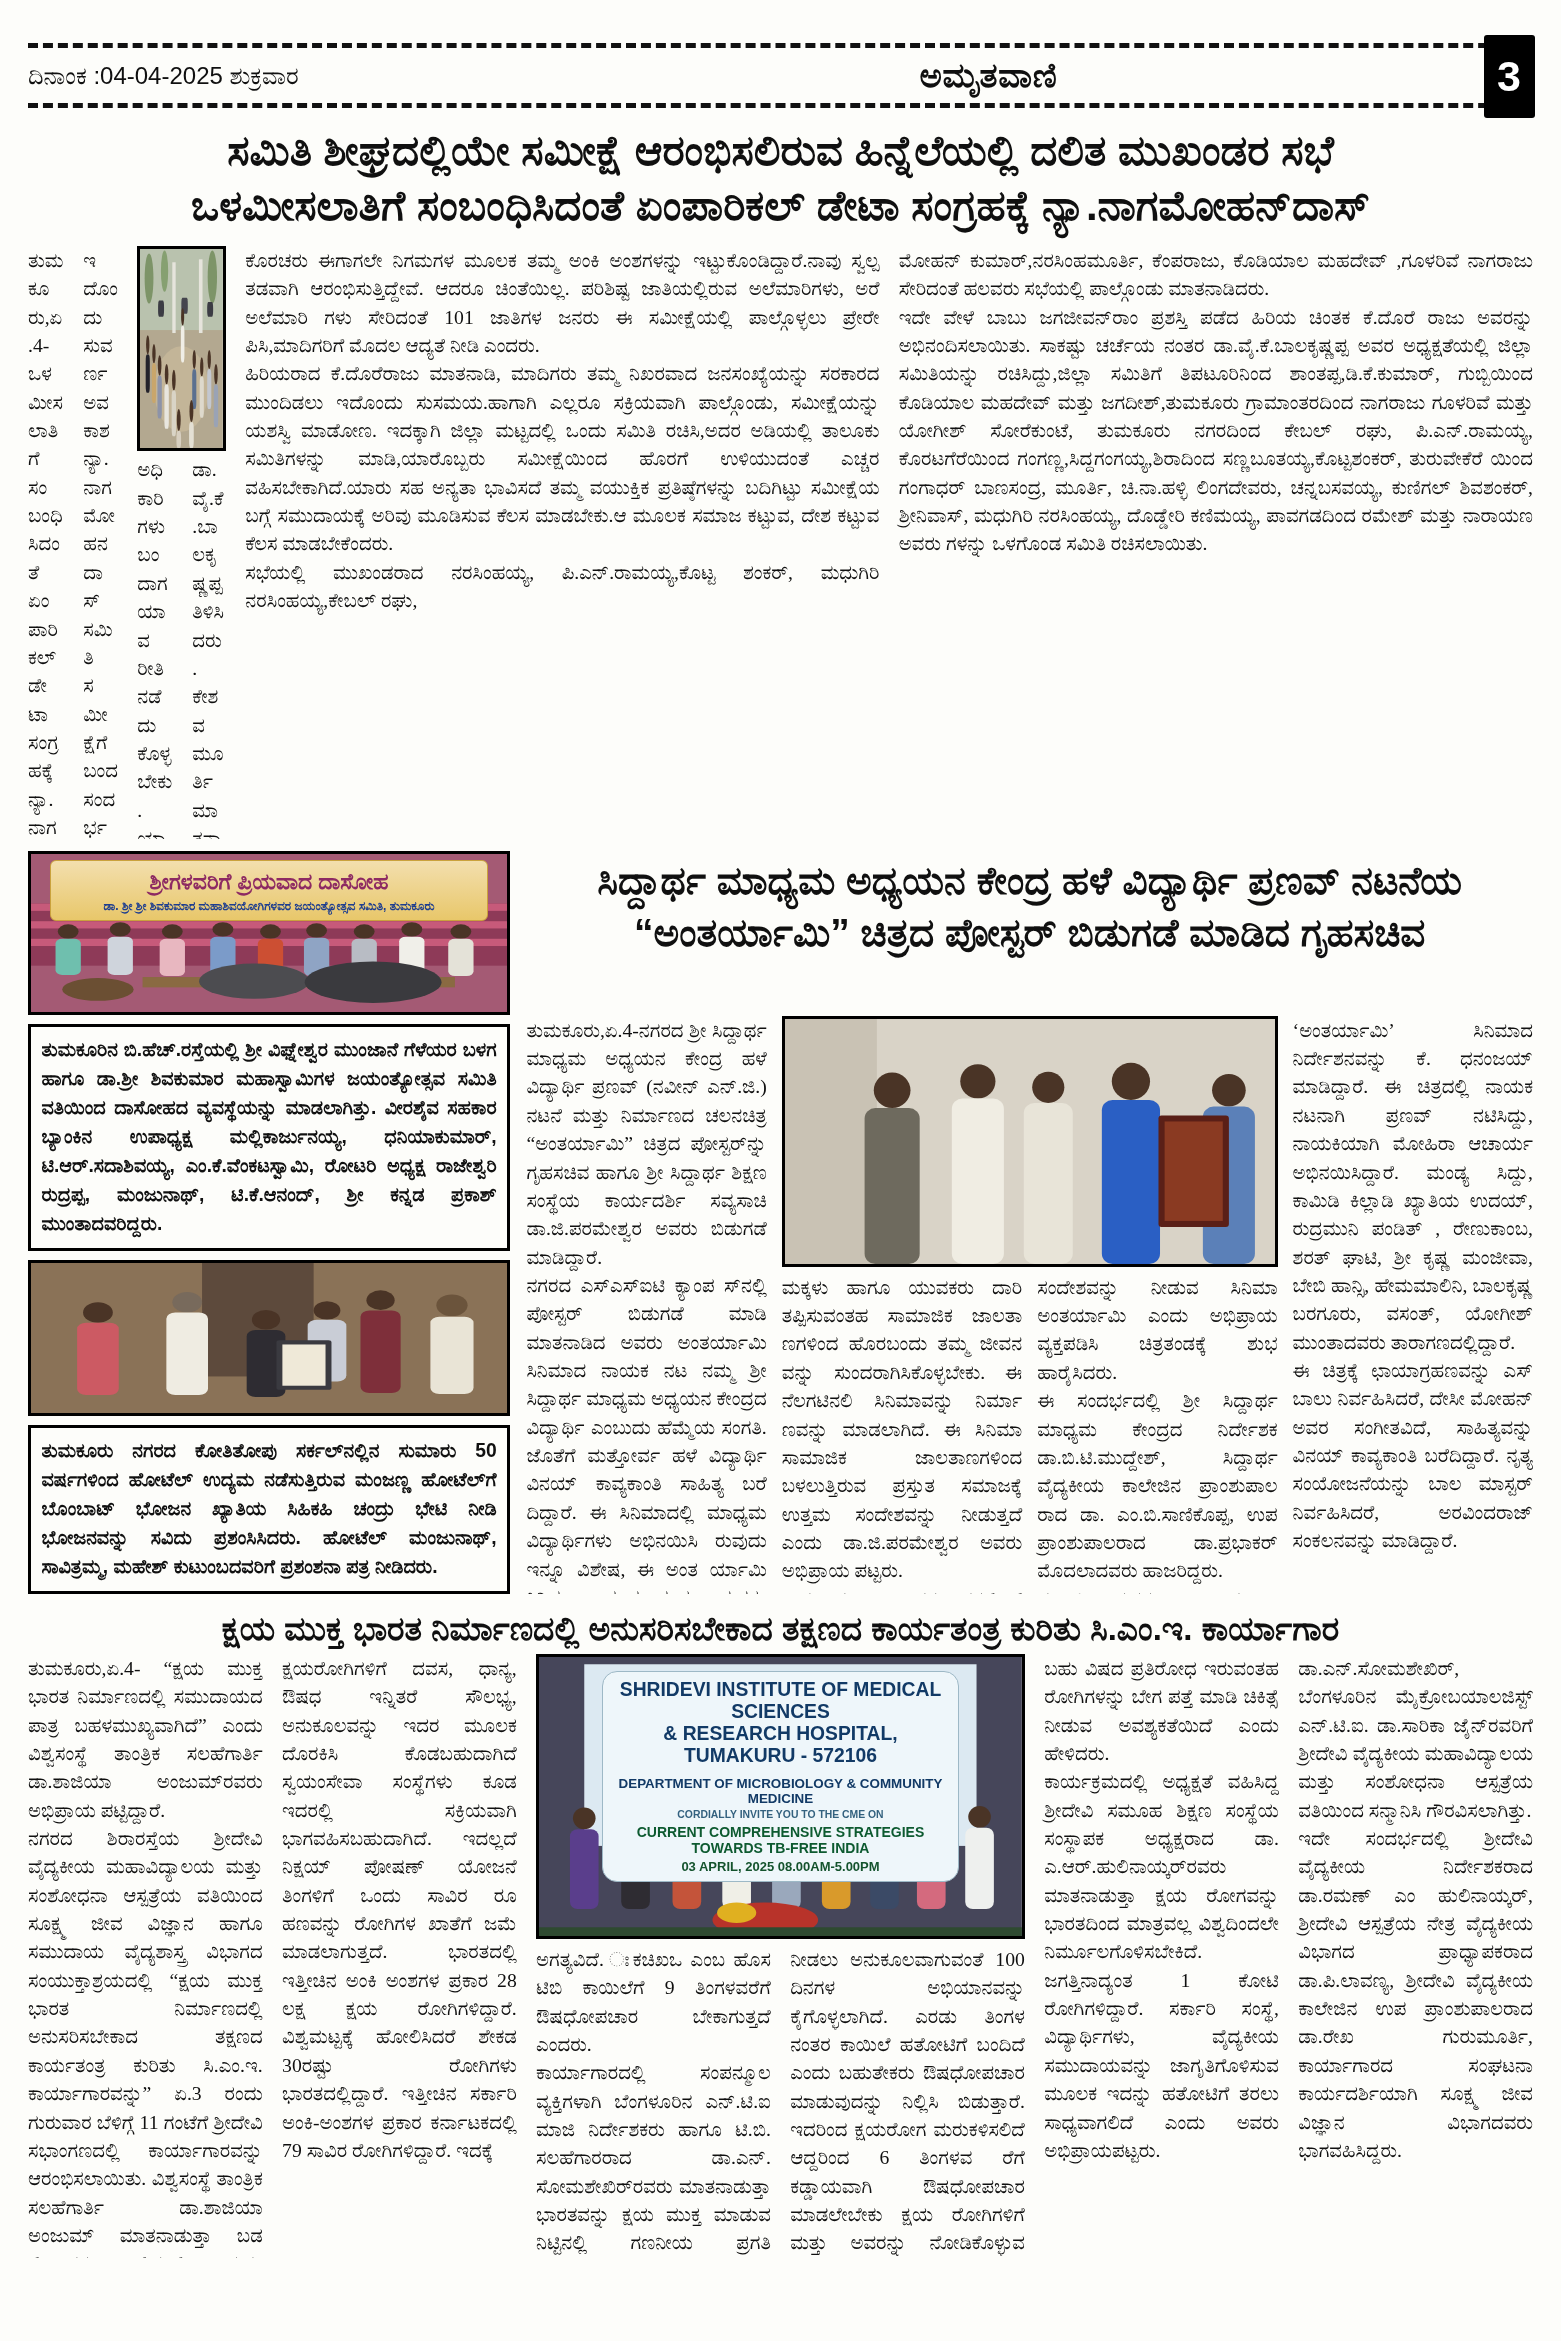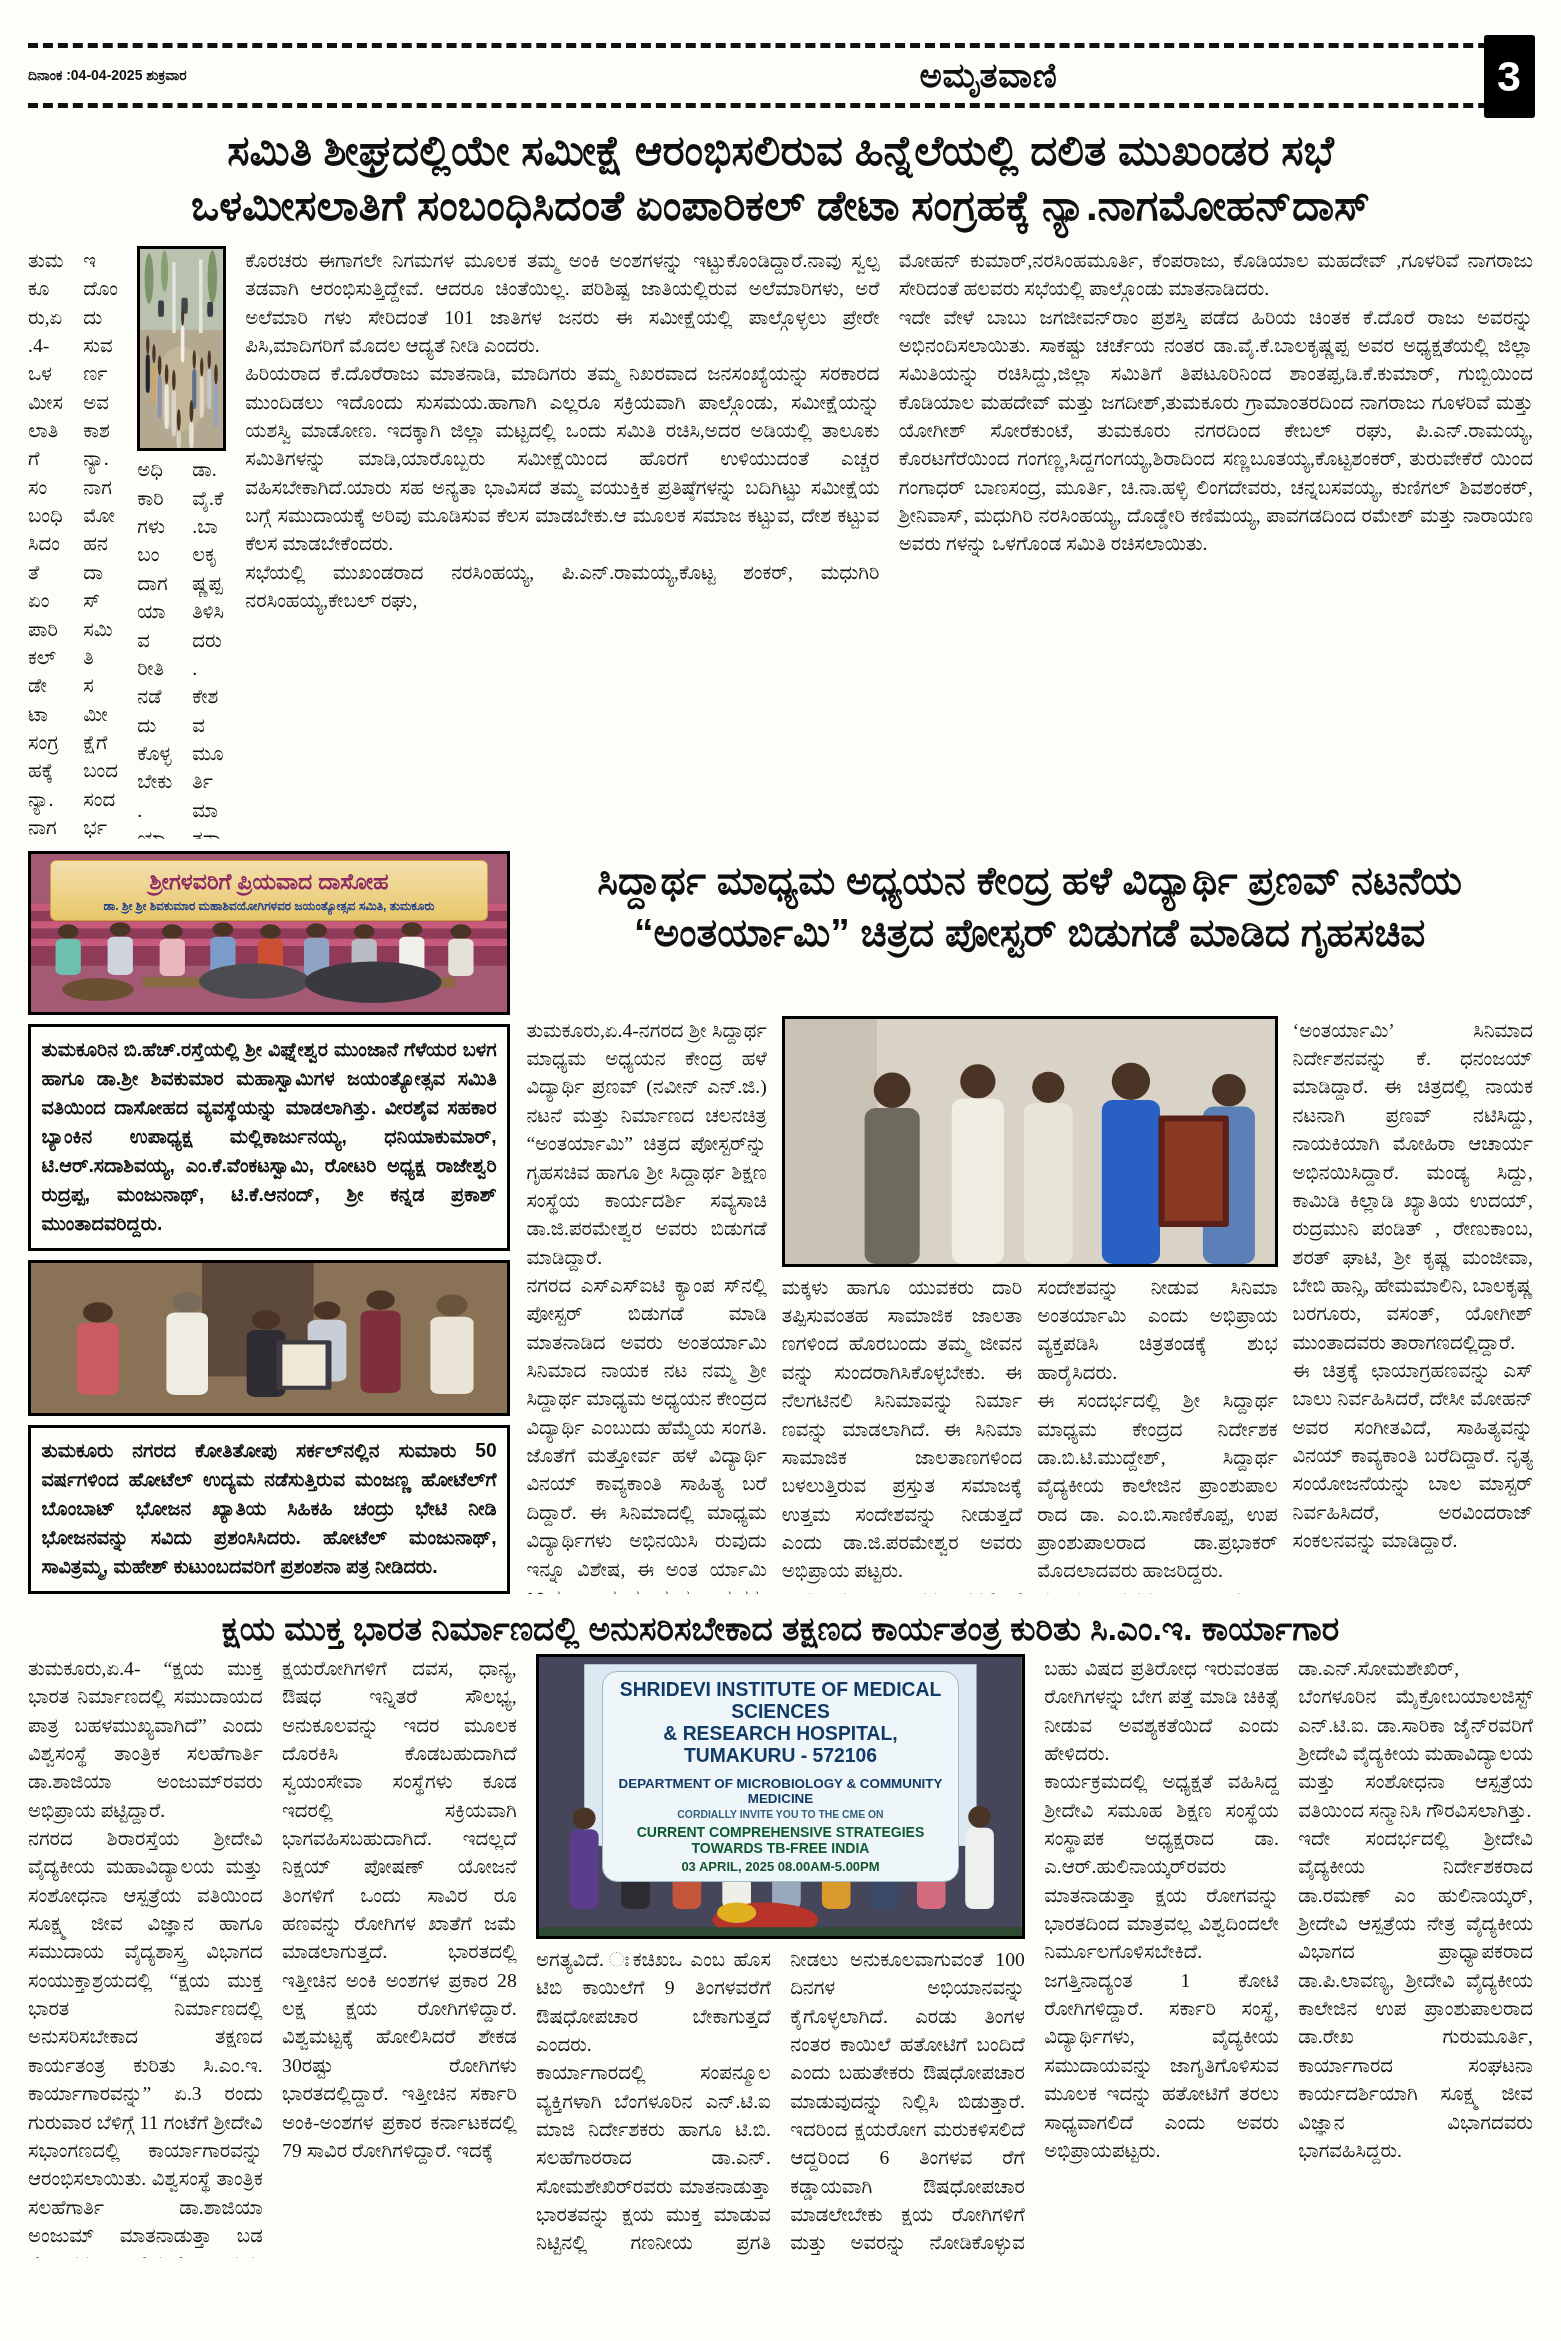--- a/index.html
+++ b/index.html
@@ -16,21 +16,21 @@
   }
   
   .masthead-bar{
     position:relative;
     border-top:5.2px dashed #111;
     border-bottom:5.2px dashed #111;
     height:55px;
     display:flex;align-items:center;
     font-family:"Liberation Sans","DejaVu Sans",sans-serif;
   }
-  .date{font-size:14px;font-weight:bold;flex:0 0 416px;}
+  .date{font-size:24px;font-weight:normal;flex:0 0 416px;}
   .paper-name{flex:1;text-align:center;font-size:34px;font-weight:800;letter-spacing:0.7px;}
   .pagenum{
     position:absolute;right:-1.5px;top:-13.4px;
     width:51px;height:83px;background:#000;color:#fff;
     display:flex;align-items:center;justify-content:center;
     font-size:43px;font-weight:800;border-radius:3px;
   }
   
   .hl{
     text-align:center;font-weight:800;line-height:1.32;

